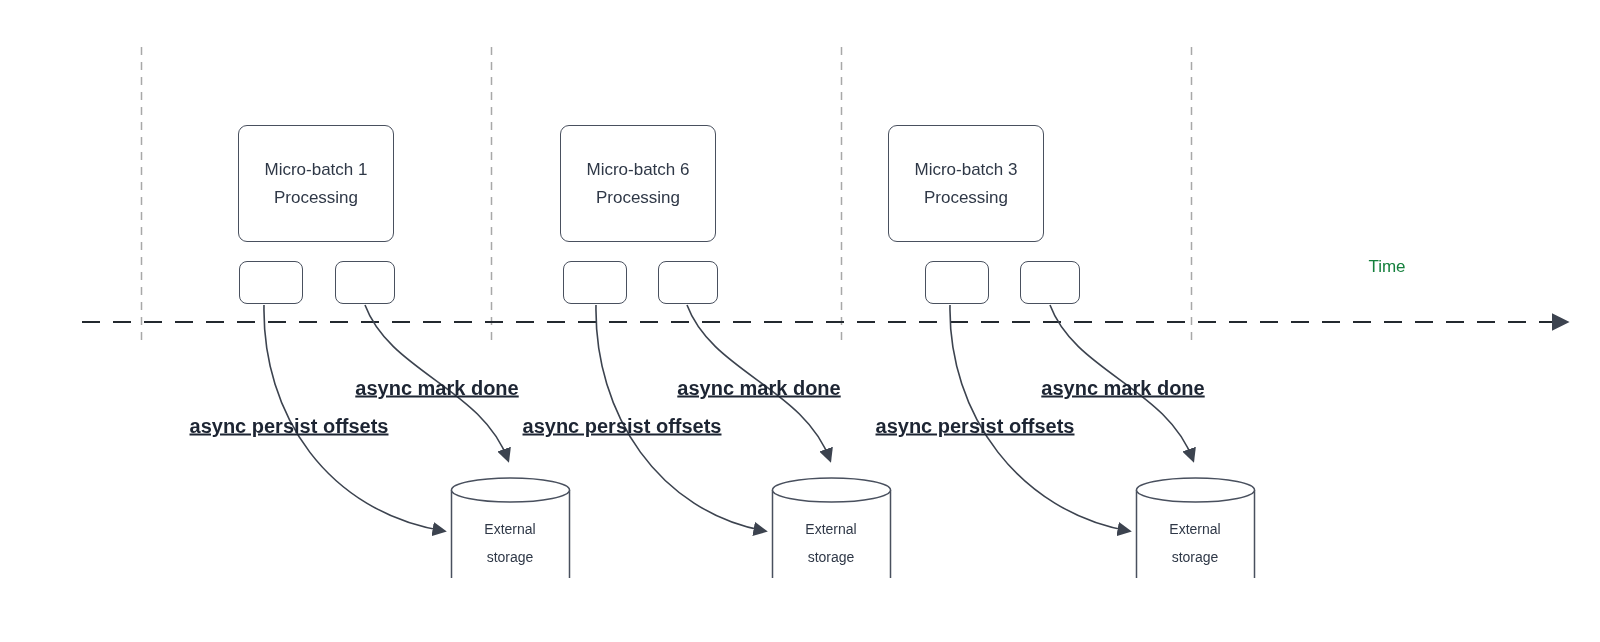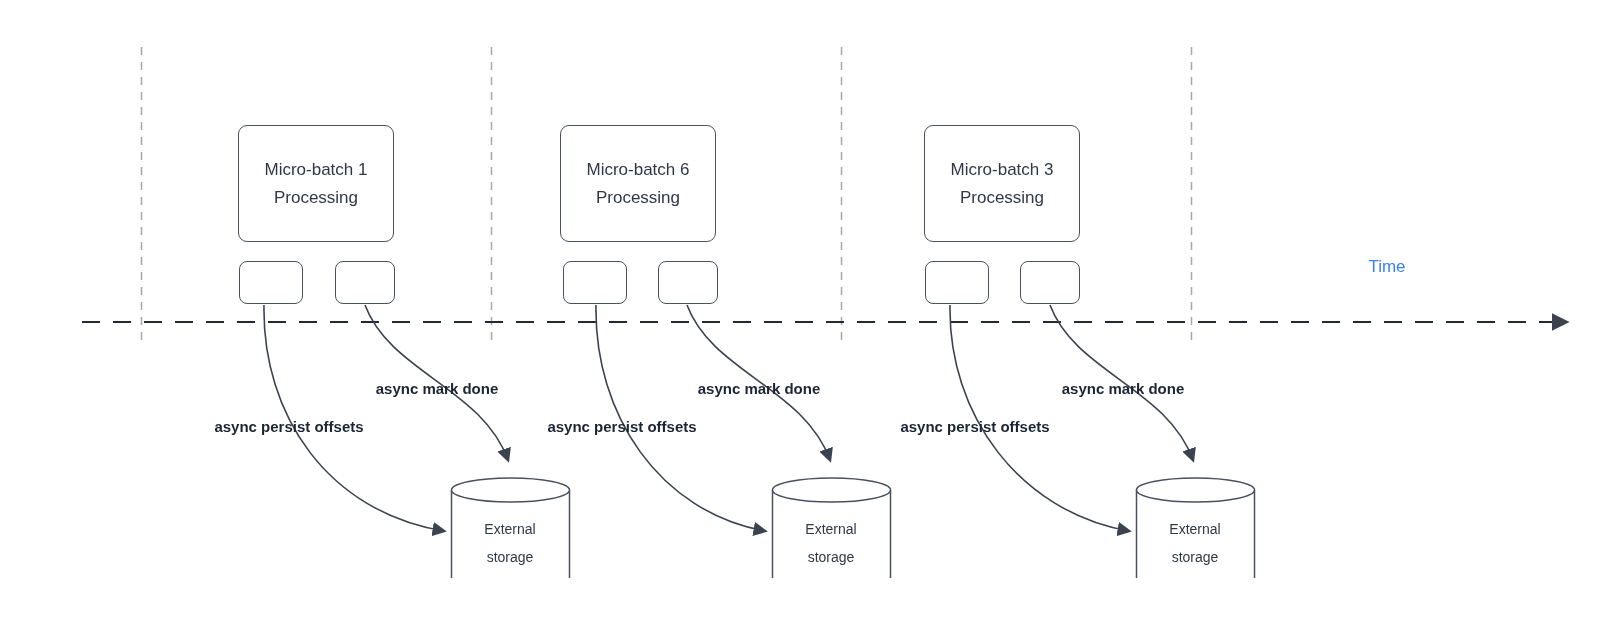--- a/index.html
+++ b/index.html
@@ -17,30 +17,30 @@
   .main-box span{
     font-size:17px;line-height:28px;color:#2f3847;text-align:center;
     white-space:pre-line;
   }
   .small-box{
     position:absolute;top:261px;height:43px;background:#ffffff;
     border:1.5px solid #49505e;border-radius:8px;box-sizing:border-box;
   }
   .bold-label{
     position:absolute;transform:translate(-50%,-50%);
-    font-size:15px;font-weight:bold;color:#1d2533;white-space:nowrap;
+    font-size:20px;font-weight:bold;color:#1d2533;white-space:nowrap;text-decoration:underline;
   }
   .storage-label{
     position:absolute;transform:translate(-50%,-50%);
     font-size:14px;line-height:28px;color:#2f3847;text-align:center;
     white-space:pre-line;
   }
   .time-label{
     position:absolute;transform:translate(-50%,-50%);
-    font-size:17px;color:#3b82f6;white-space:nowrap;
+    font-size:17px;color:#15803d;white-space:nowrap;
   }
 </style>
 </head>
 <body>
 
 <div class="canvas">
 
   <svg class="layer" viewBox="0 0 1600 642" xmlns="http://www.w3.org/2000/svg">
     <defs>
       <marker id="arrow" viewBox="0 0 10 10" refX="8" refY="5" markerWidth="9" markerHeight="9" orient="auto-start-reverse">
@@ -95,21 +95,21 @@
     <span>Micro-batch 6
 Processing</span>
   </div>
   <div class="small-box" style="left:563px;width:64px"></div>
   <div class="small-box" style="left:658px;width:60px"></div>
   <div class="bold-label" style="left:622px;top:426px">async persist offsets</div>
   <div class="bold-label" style="left:759px;top:388px">async mark done</div>
   <div class="storage-label" style="left:831px;top:543px">External
 storage</div>
 
-  <div class="main-box" style="left:924px">
+  <div class="main-box" style="left:888px">
     <span>Micro-batch 3
 Processing</span>
   </div>
   <div class="small-box" style="left:925px;width:64px"></div>
   <div class="small-box" style="left:1020px;width:60px"></div>
   <div class="bold-label" style="left:975px;top:426px">async persist offsets</div>
   <div class="bold-label" style="left:1123px;top:388px">async mark done</div>
   <div class="storage-label" style="left:1195px;top:543px">External
 storage</div>
 

